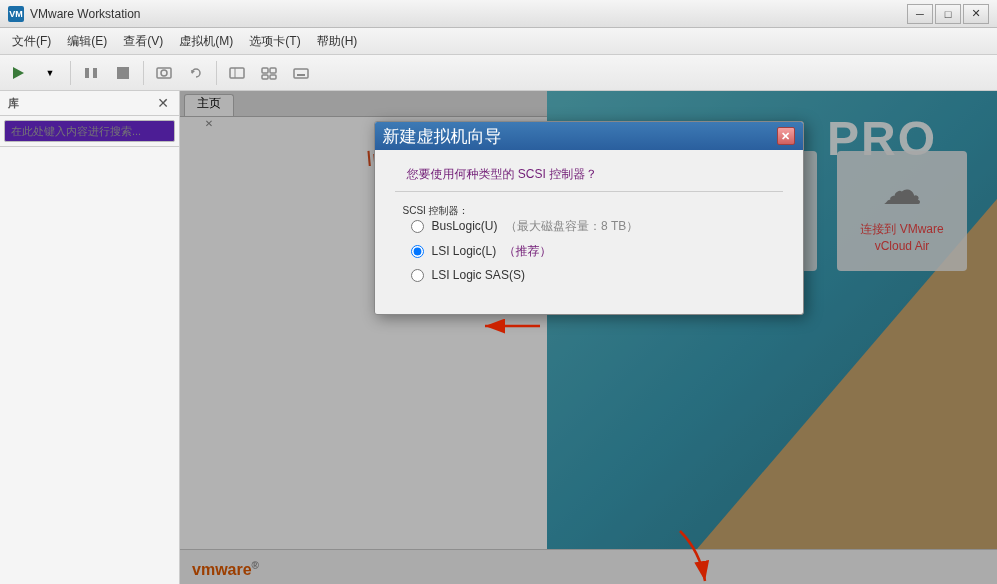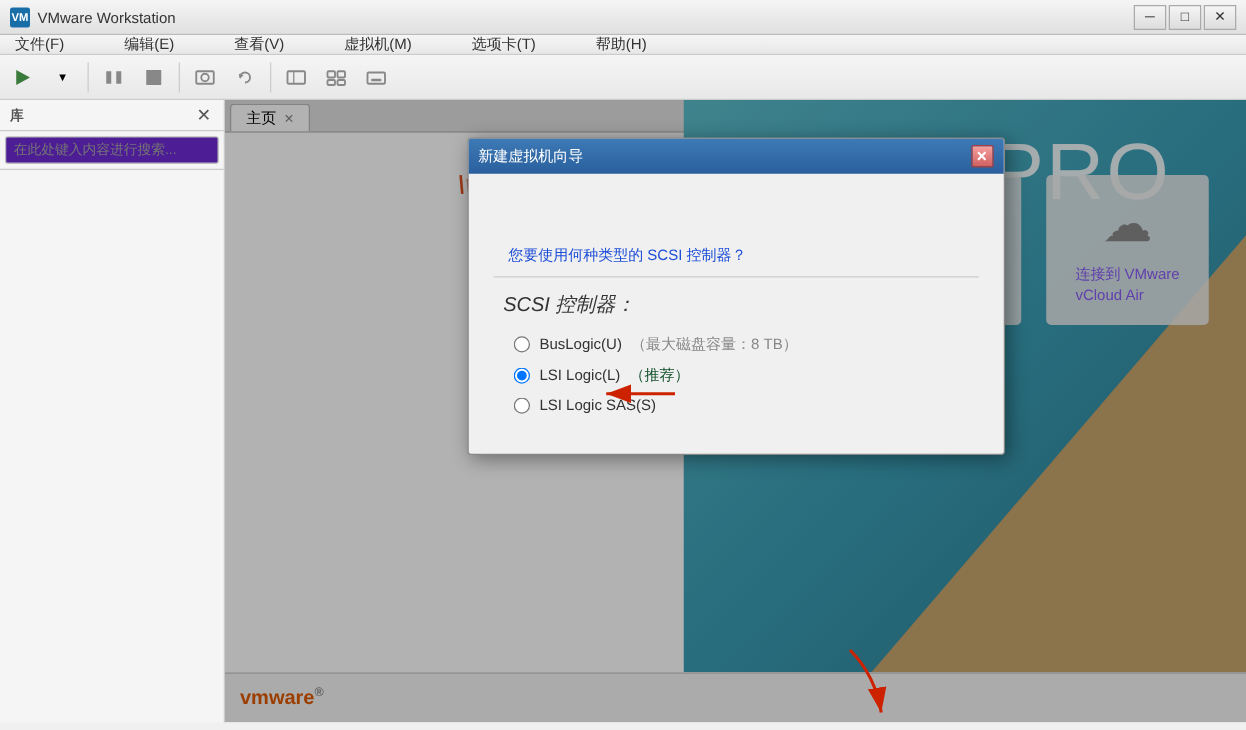--- a/index.html
+++ b/index.html
@@ -18,25 +18,24 @@
     .titlebar-left { display: flex; align-items: center; gap: 6px; }
     .titlebar-icon { width: 16px; height: 16px; background: #1a6ea8; border-radius: 2px; display: flex; align-items: center; justify-content: center; color: white; font-size: 9px; font-weight: bold; }
     .titlebar-title { font-size: 12px; color: #333; }
     .titlebar-buttons { display: flex; gap: 2px; }
     .titlebar-btn { width: 26px; height: 20px; border: 1px solid #aaa; background: linear-gradient(to bottom, #f5f5f5, #ddd); cursor: pointer; display: flex; align-items: center; justify-content: center; font-size: 11px; color: #333; }
 
     
     .menubar {
       background: linear-gradient(to bottom, #f5f5f5, #e8e8e8);
       border-bottom: 1px solid #ccc;
-      height: 16px;
+      height: 27px;
       display: flex;
       align-items: center;
       padding: 0 4px;
-      gap: 32px;
     }
     .menu-item { padding: 2px 8px; font-size: 12px; color: #333; cursor: pointer; border-radius: 2px; }
 
     
     .toolbar {
       background: linear-gradient(to bottom, #f5f5f5, #e8e8e8);
       border-bottom: 1px solid #ccc;
       height: 36px;
       display: flex;
       align-items: center;
@@ -98,21 +97,21 @@
       border: 1px solid #bbb;
       border-bottom: none;
       border-radius: 3px 3px 0 0;
       display: flex;
       align-items: center;
       font-size: 12px;
       cursor: pointer;
       gap: 6px;
       margin-right: 2px;
     }
-    .tab.active { background: white; }
+    .tab.active { background: white; flex-direction: column; }
     .tab-close { font-size: 10px; color: #888; }
 
     
     .vmware-bg {
       position: absolute;
       top: 0; left: 0; right: 0; bottom: 40px;
       overflow: hidden;
     }
     .vmware-bg-teal {
       position: absolute;
@@ -123,43 +122,43 @@
     .vmware-bg-triangle {
       position: absolute;
       right: 0; bottom: 0;
       width: 0; height: 0;
       border-left: 300px solid transparent;
       border-bottom: 350px solid #c8a56e;
     }
     .vmware-pro-text {
       position: absolute;
       right: 60px; top: 20px;
-      font-size: 64px;
-      font-weight: normal;
+      font-size: 48px;
+      font-weight: bold;
       color: rgba(255,255,255,0.9);
       letter-spacing: 2px;
     }
 
     
     .cloud-box {
       position: absolute;
       right: 30px;
       top: 60px;
       width: 130px;
       height: 120px;
       background: rgba(240,240,240,0.85);
       border-radius: 4px;
       display: flex;
       flex-direction: column;
       align-items: center;
       justify-content: center;
       gap: 8px;
     }
     .cloud-icon { font-size: 40px; color: #888; }
-    .cloud-text { font-size: 12px; color: #8b5cf6; line-height: 1.4; }
+    .cloud-text { font-size: 12px; color: #ef4444; text-align: center; line-height: 1.4; }
 
     
     .server-box {
       position: absolute;
       right: 180px;
       top: 60px;
       width: 90px;
       height: 120px;
       background: rgba(240,240,240,0.85);
       border-radius: 4px;
@@ -205,44 +204,44 @@
     }
     .dialog-titlebar {
       background: linear-gradient(to bottom, #3d7ab5, #2a5f9e);
       height: 28px;
       display: flex;
       align-items: center;
       justify-content: space-between;
       padding: 0 8px;
       border-radius: 2px 2px 0 0;
     }
-    .dialog-title { color: white; font-size: 12px; }
+    .dialog-title { color: white; font-size: 17px; }
     .dialog-close-btn {
       width: 18px; height: 18px;
       background: linear-gradient(to bottom, #f5a0a0, #d06060);
       border: 1px solid #a04040;
       border-radius: 2px;
       display: flex; align-items: center; justify-content: center;
       color: white; font-size: 11px; cursor: pointer;
       font-weight: bold;
     }
     .dialog-body { padding: 16px 20px; }
     .dialog-header-section { margin-bottom: 12px; padding-bottom: 8px; border-bottom: 1px solid #ccc; }
     .dialog-header-title { font-size: 14px; font-weight: bold; color: #333; margin-bottom: 4px; }
-    .dialog-header-sub { font-size: 12px; color: #1d4ed8; margin-left: 12px; margin-top: 41px; }
+    .dialog-header-sub { font-size: 12px; color: #701a75; margin-left: 12px; }
 
     .dialog-section-label { font-size: 12px; color: #555; margin-bottom: 6px; }
-    .dialog-subsection-label { font-size: 16px; color: #333; margin-bottom: 12px; margin-left: 8px; font-style: italic; }
+    .dialog-subsection-label { font-size: 10px; color: #333; margin-bottom: 0; margin-left: 8px; }
 
     .radio-group { display: flex; flex-direction: column; gap: 8px; margin-left: 16px; margin-bottom: 16px; }
     .radio-item { display: flex; align-items: center; gap: 8px; font-size: 12px; }
     .radio-item input[type="radio"] { cursor: pointer; }
     .radio-item label { cursor: pointer; color: #333; }
     .radio-note { color: #888; margin-left: 4px; }
-    .radio-recommend { color: #14532d; margin-left: 4px; }
+    .radio-recommend { color: #701a75; margin-left: 4px; }
 
     
     .dialog-footer {
       display: flex;
       justify-content: space-between;
       align-items: center;
       padding: 8px 16px 12px;
       background: #e8e8e8;
       border-top: 1px solid #ccc;
     }

